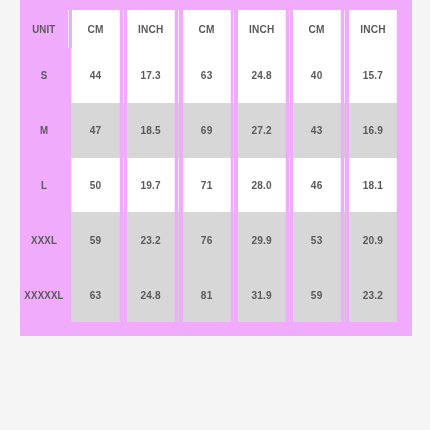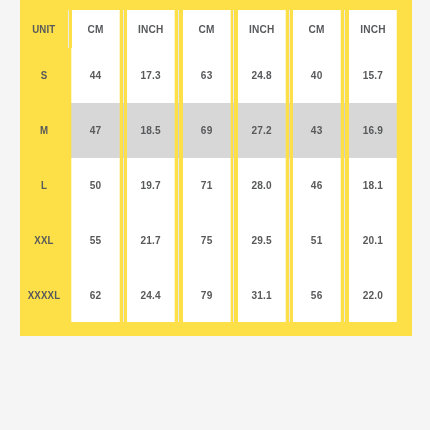--- a/index.html
+++ b/index.html
@@ -11,21 +11,21 @@
     font-family: "Liberation Sans", sans-serif;
     overflow: hidden;
   }
 
   #size-chart-container {
     position: absolute;
     left: 20px;
     top: 0px;
     width: 392px;
     height: 336px;
-    background: #fde047;
+    background: #f0abfc;
     box-sizing: border-box;
     padding: 10px 12px 14px 0px;
   }
 
   table.size-table {
     width: 100%;
     height: 100%;
     border-collapse: collapse;
     table-layout: fixed;
   }
@@ -125,37 +125,37 @@
         <td class="size-label">L</td>
         <td class="meas first-meas">50</td>
         <td class="meas">19.7</td>
         <td class="meas">71</td>
         <td class="meas">28.0</td>
         <td class="meas">46</td>
         <td class="meas">18.1</td>
       </tr>
 
 
-      <tr class="row-even">
-        <td class="size-label">XXL</td>
-        <td class="meas first-meas">55</td>
-        <td class="meas">21.7</td>
-        <td class="meas">75</td>
-        <td class="meas">29.5</td>
-        <td class="meas">51</td>
-        <td class="meas">20.1</td>
+
+      <tr class="row-odd">
+        <td class="size-label">XXXL</td>
+        <td class="meas first-meas">59</td>
+        <td class="meas">23.2</td>
+        <td class="meas">76</td>
+        <td class="meas">29.9</td>
+        <td class="meas">53</td>
+        <td class="meas">20.9</td>
       </tr>
 
 
-      <tr class="row-even">
-        <td class="size-label">XXXXL</td>
-        <td class="meas first-meas">62</td>
-        <td class="meas">24.4</td>
-        <td class="meas">79</td>
-        <td class="meas">31.1</td>
-        <td class="meas">56</td>
-        <td class="meas">22.0</td>
+      <tr class="row-odd">
+        <td class="size-label">XXXXXL</td>
+        <td class="meas first-meas">63</td>
+        <td class="meas">24.8</td>
+        <td class="meas">81</td>
+        <td class="meas">31.9</td>
+        <td class="meas">59</td>
+        <td class="meas">23.2</td>
       </tr>
-
 
     </tbody>
   </table>
 </div>
 
 </body></html>

